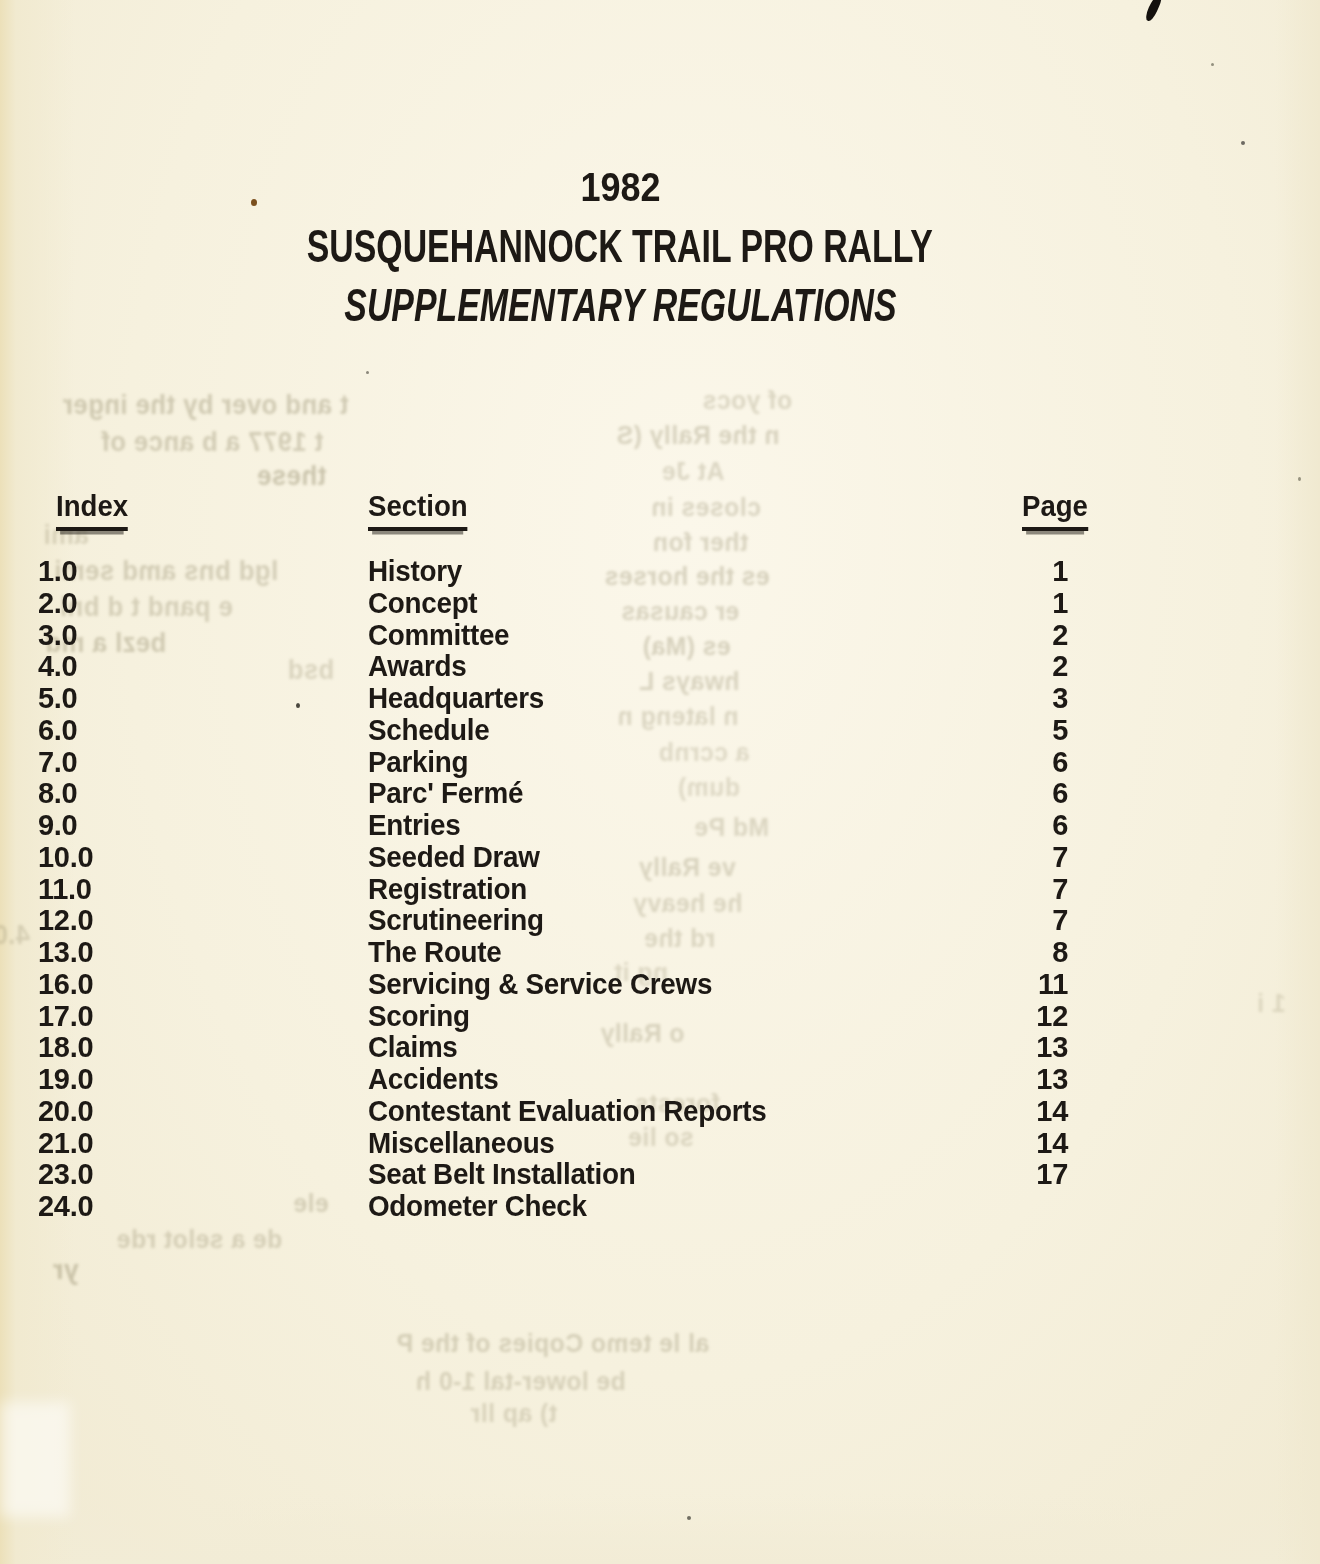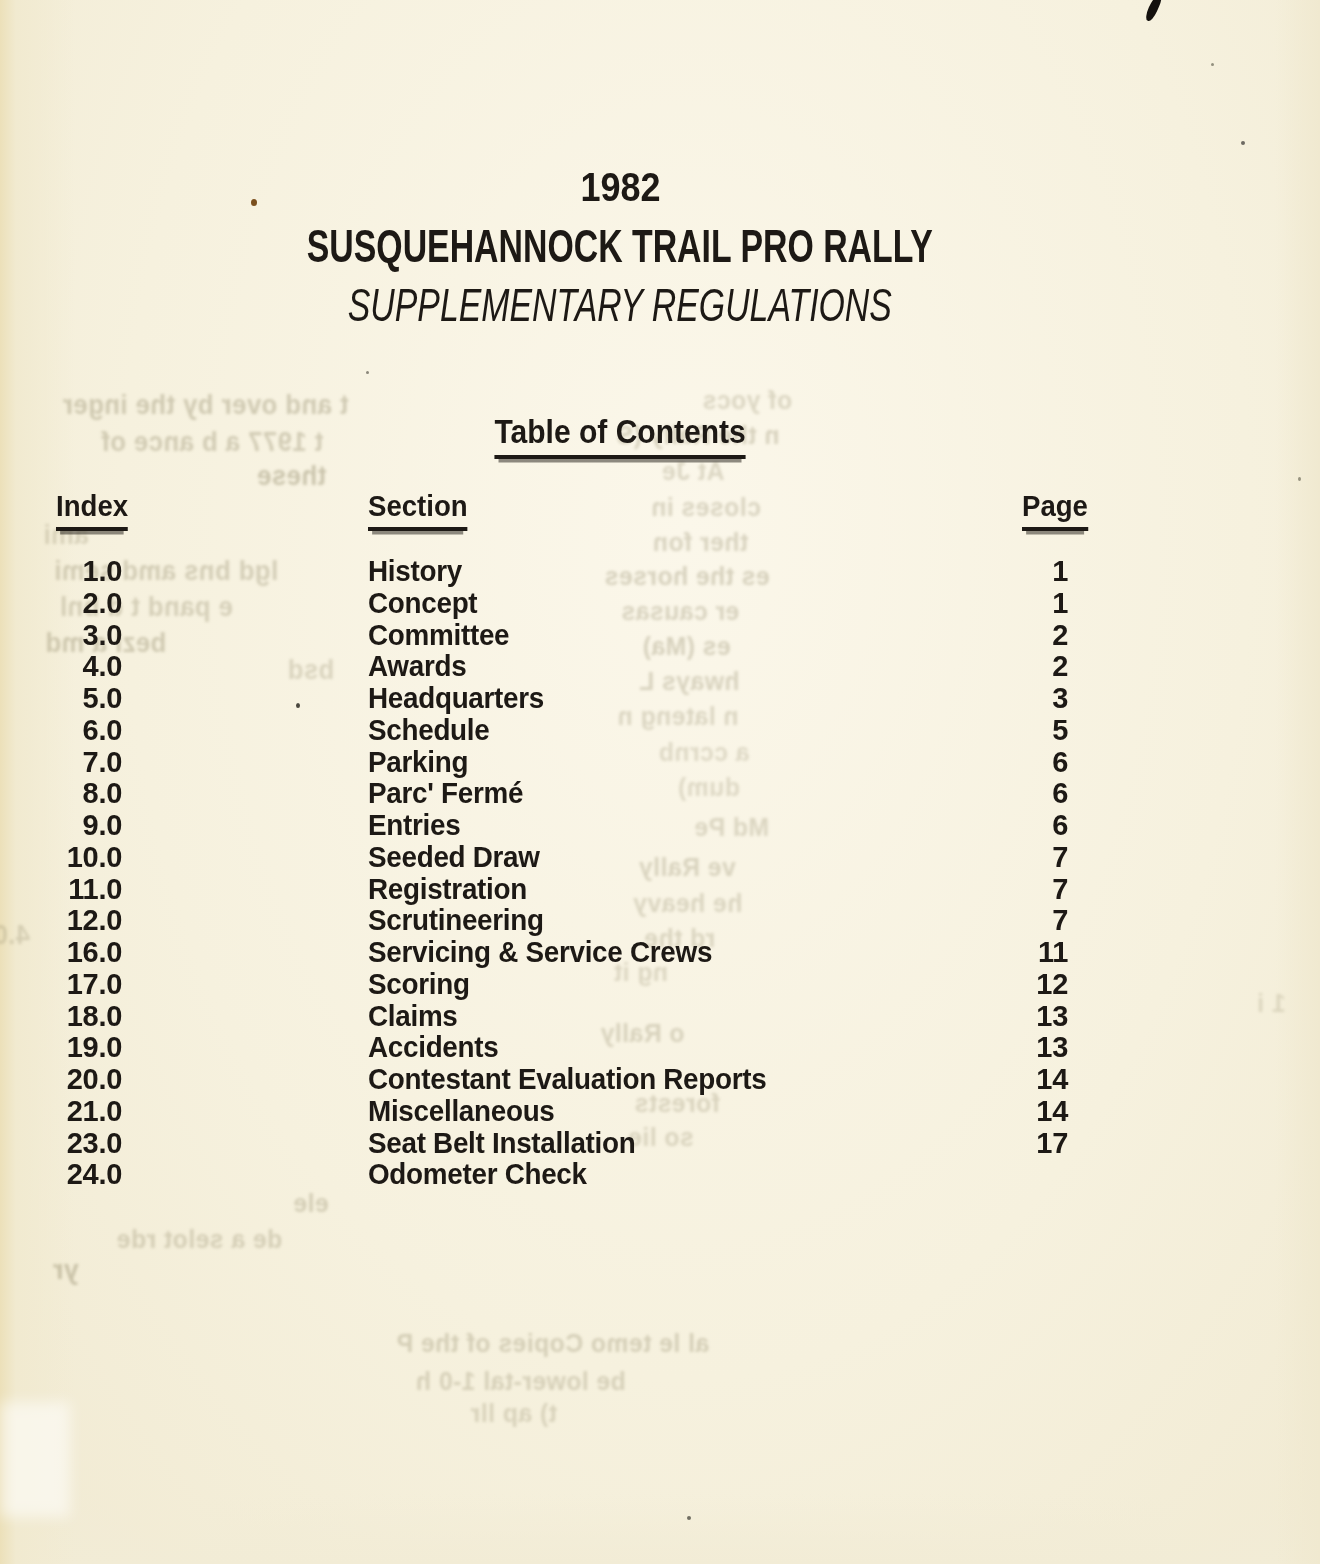--- a/index.html
+++ b/index.html
@@ -29,40 +29,40 @@
     transform:scaleX(-0.95);
     white-space:nowrap;
     letter-spacing:.5px;
   }
   
   .center-line{position:absolute;left:0;width:1240px;text-align:center;white-space:nowrap;}
   .doc-year{top:151px;font-size:40px;font-weight:700;margin-top:14px;}
   .doc-year .cx{display:inline-block;transform:scaleX(.9);}
   .doc-title{top:218px;font-size:47px;font-weight:700;}
   .doc-title .cx{display:inline-block;transform:scaleX(.72);}
-  .doc-subtitle{top:277px;font-size:47px;font-weight:400;font-style:italic;}
+  .doc-subtitle{top:277px;font-size:47px;font-weight:700;font-style:italic;}
   .doc-subtitle .cx{display:inline-block;transform:scaleX(.72);}
   .toc-heading-wrap{top:413px;font-size:33px;font-weight:700;}
   .toc-heading-wrap .cx{display:inline-block;transform:scaleX(.91);}
   
   .u2{
     border-bottom:4px solid var(--ink);
     padding-bottom:4px;
     box-shadow:0 8px 0 -4.5px rgba(31,27,21,.5);
   }
   
   .col-headers{position:absolute;top:489px;left:0;right:0;font-size:30px;font-weight:700;}
   .col-h{position:absolute;transform:scaleX(.92);transform-origin:left center;white-space:nowrap;}
   .col-h.idx{left:56px;}
   .col-h.sec{left:368px;}
   .col-h.pg{left:1022px;}
   
   .toc-rows{position:absolute;top:556px;left:0;right:0;}
   .toc-row{position:relative;height:31.75px;font-size:29px;font-weight:700;line-height:31.75px;letter-spacing:-.3px;}
-  .c-ix{position:absolute;left:38px;width:84px;text-align:right;}
+  .c-ix{position:absolute;left:38px;width:84px;}
   .c-sec{position:absolute;left:368px;transform:scaleX(.96);transform-origin:left center;white-space:nowrap;}
   .c-pg{position:absolute;left:996px;width:72px;text-align:right;}
   
   .speck{position:absolute;border-radius:50%;pointer-events:none;}
   .ink-mark{
     position:absolute;left:1149px;top:-6px;width:9px;height:28px;
     background:#14110e;border-radius:60% 40% 50% 50%;
     transform:rotate(24deg);
   }
   .light-patch{
@@ -119,23 +119,20 @@
   </div>
 
   <div class="center-line doc-title">
     <span class="cx">SUSQUEHANNOCK TRAIL PRO RALLY</span>
   </div>
 
   <div class="center-line doc-subtitle">
     <span class="cx">SUPPLEMENTARY REGULATIONS</span>
   </div>
 
-  <div class="center-line toc-heading-wrap">
-    <span class="cx u2">Table of Contents</span>
-  </div>
 
   <div class="col-headers">
     <span class="col-h idx u2">Index</span>
     <span class="col-h sec u2">Section</span>
     <span class="col-h pg u2">Page</span>
   </div>
 
   <div class="toc-rows">
       <div class="toc-row">
         <span class="c-ix">1.0</span>
@@ -189,20 +186,25 @@
       </div>
       <div class="toc-row">
         <span class="c-ix">11.0</span>
         <span class="c-sec">Registration</span>
         <span class="c-pg">7</span>
       </div>
       <div class="toc-row">
         <span class="c-ix">12.0</span>
         <span class="c-sec">Scrutineering</span>
         <span class="c-pg">7</span>
+      </div>
+      <div class="toc-row">
+        <span class="c-ix">13.0</span>
+        <span class="c-sec">The Route</span>
+        <span class="c-pg">8</span>
       </div>
       <div class="toc-row">
         <span class="c-ix">16.0</span>
         <span class="c-sec">Servicing &amp; Service Crews</span>
         <span class="c-pg">11</span>
       </div>
       <div class="toc-row">
         <span class="c-ix">17.0</span>
         <span class="c-sec">Scoring</span>
         <span class="c-pg">12</span>

